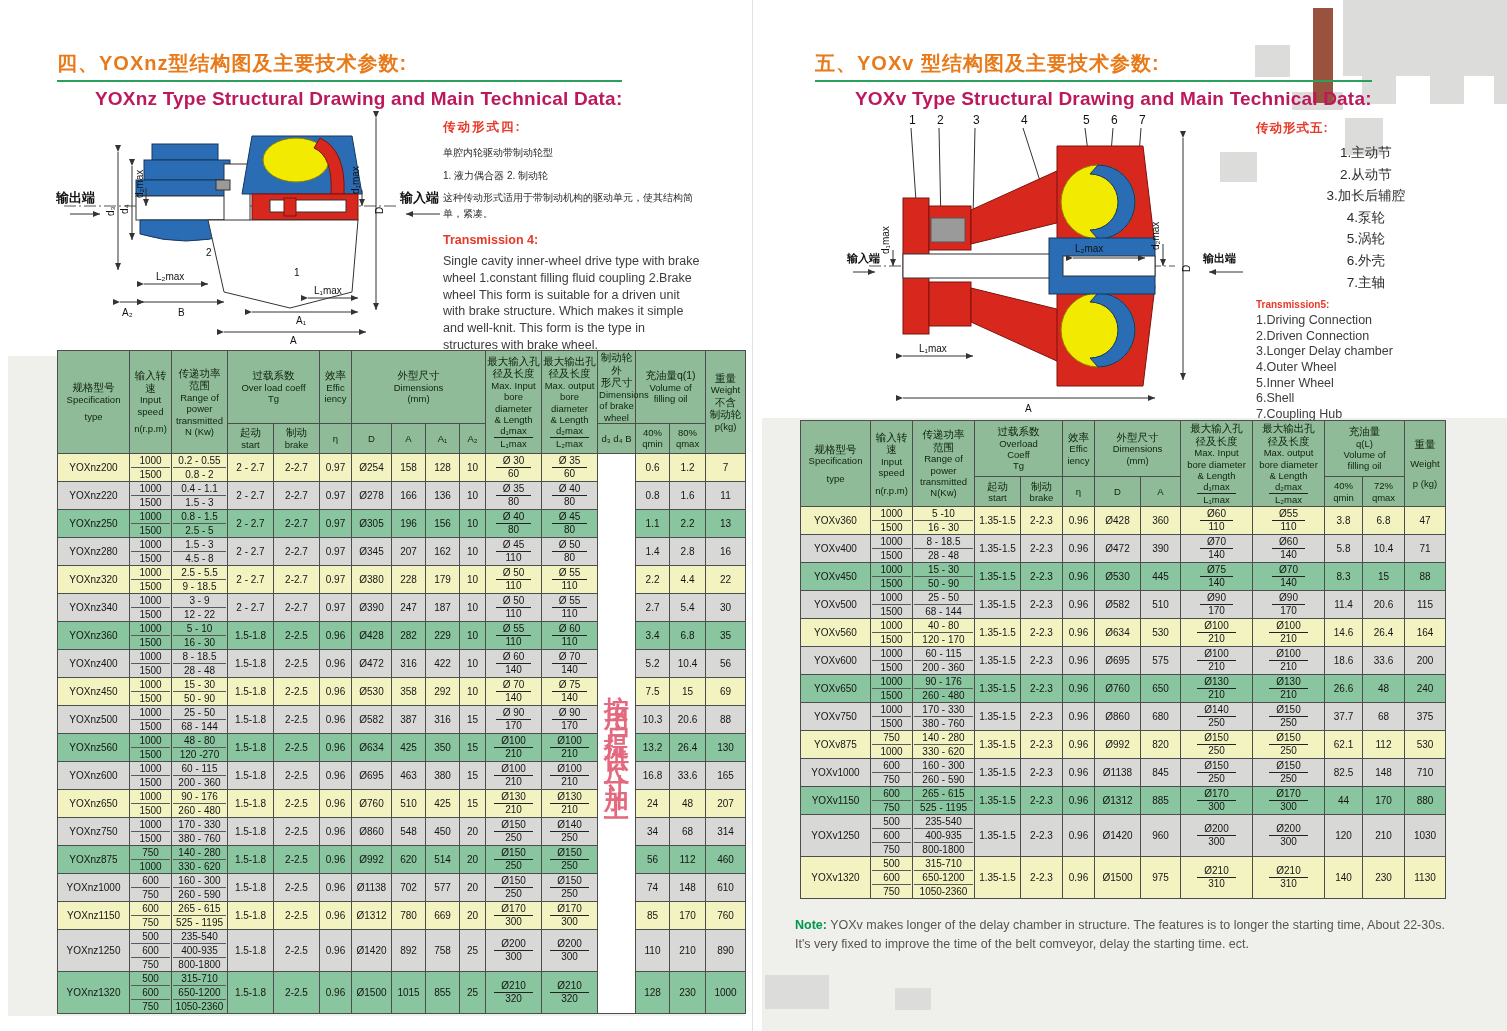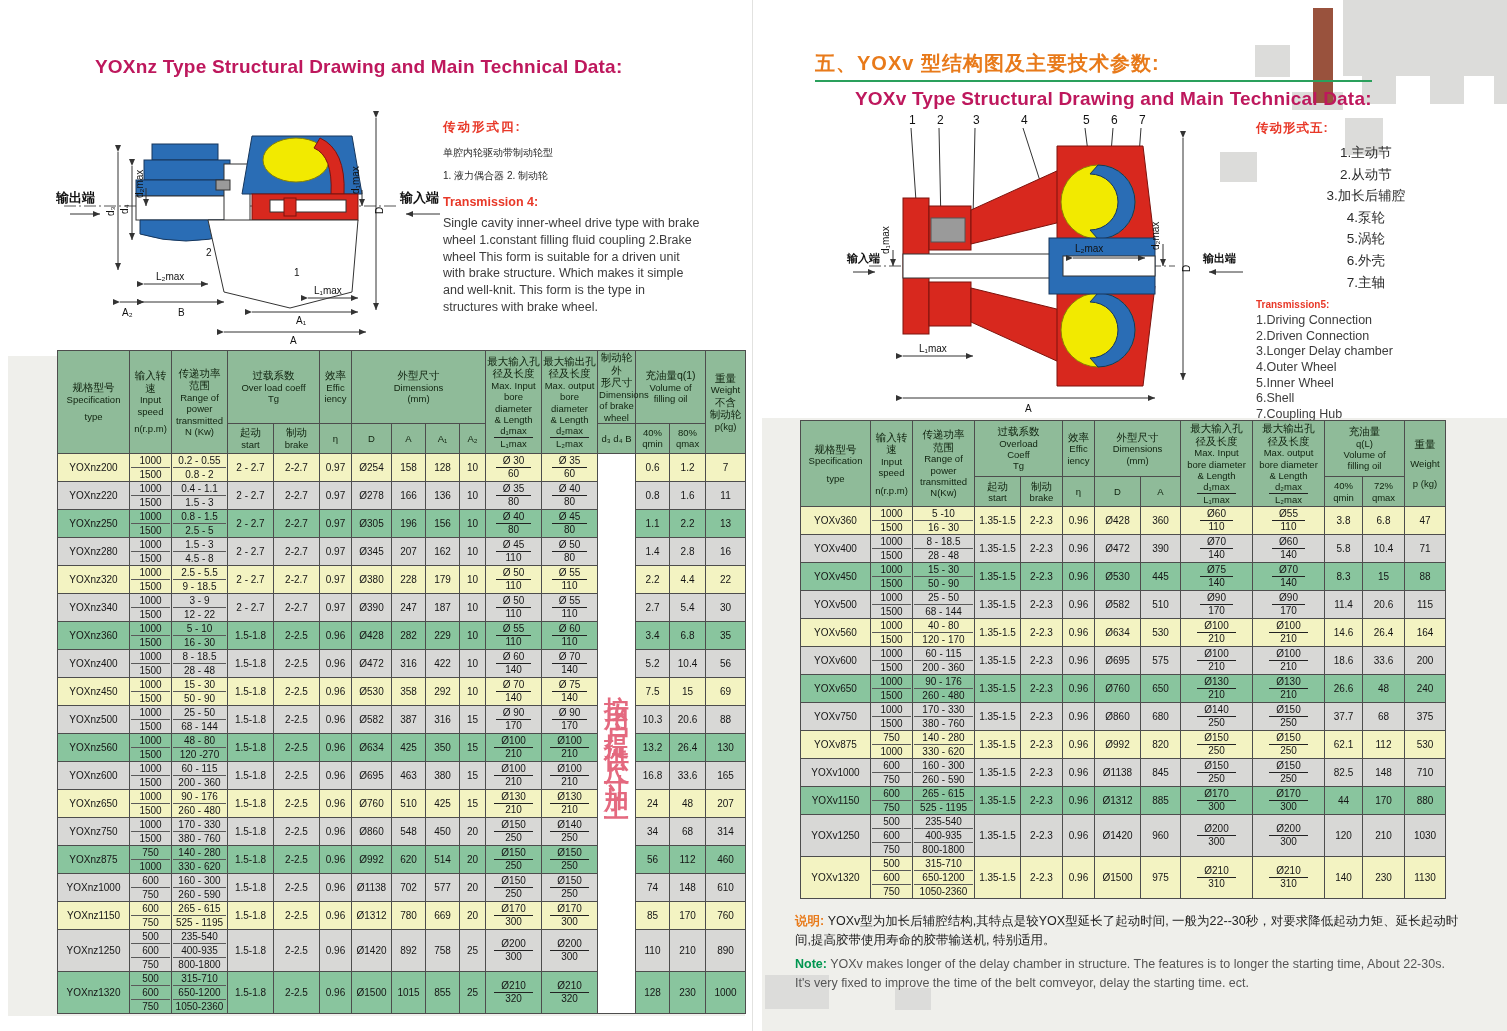--- a/index.html
+++ b/index.html
@@ -68,20 +68,21 @@
 <div class="gray-sq" style="left:1494px;top:76px;width:13px;height:28px;"></div>
 <div class="gray-sq" style="left:1255px;top:45px;width:35px;height:32px;"></div>
 <div class="gray-sq" style="left:1292px;top:92px;width:51px;height:18px;"></div>
 <div class="gray-sq" style="left:1345px;top:118px;width:38px;height:37px;"></div>
 <div class="gray-sq" style="left:1220px;top:152px;width:37px;height:30px;"></div>
 <div class="gray-sq" style="left:765px;top:975px;width:64px;height:34px;"></div>
 <div class="gray-sq" style="left:895px;top:988px;width:36px;height:22px;"></div>
 <div class="brown-bar" style="left:1313px;top:8px;width:20px;height:95px;"></div>
 
 <div class="abs" style="left:57px;top:50px;">
+  <div class="title-zh">四、YOXnz型结构图及主要技术参数:</div>
   <div class="title-en" style="margin:6px 0 0 38px;">YOXnz Type Structural Drawing and Main Technical Data:</div>
 </div>
 
 <svg class="abs" style="left:56px;top:106px;" width="394" height="244" viewBox="0 0 394 244">
   <defs>
     <marker id="ar" markerWidth="8" markerHeight="8" refX="7" refY="3" orient="auto">
       <path d="M0,0 L7,3 L0,6 z" fill="#333"></path>
     </marker>
   </defs>
 
@@ -137,20 +138,21 @@
   <text class="dimz" x="0" y="96">输出端</text>
   <line class="dl" x1="14" y1="108" x2="44" y2="108" marker-end="url(#ar)"></line>
   <text class="dimz" x="344" y="96">输入端</text>
   <line class="dl" x1="384" y1="108" x2="350" y2="108" marker-end="url(#ar)"></line>
 </svg>
 
 <div class="abs trans" style="left:443px;top:118px;">
   <div class="hd-zh">传动形式四:</div>
   <div class="zh">单腔内轮驱动带制动轮型</div>
   <div class="zh">1. 液力偶合器  2. 制动轮</div>
+  <div class="zh">这种传动形式适用于带制动机构的驱动单元，使其结构简单，紧凑。</div>
   <div class="hd-en">Transmission 4:</div>
   <div class="en">Single cavity inner-wheel drive type with brake wheel 1.constant filling fluid coupling 2.Brake wheel This form is suitable for a driven unit with brake structure. Which makes it simple and well-knit. This form is the type in structures with brake wheel.</div>
 </div>
 
 <table class="spec abs" style="left:57px;top:350px;width:688px;">
   <colgroup>
     <col style="width:72px">
       <col style="width:42px">
       <col style="width:56px">
       <col style="width:46px">
@@ -1200,21 +1202,17 @@
         <td class="frac"><div class="frac-t">Ø210</div><div class="frac-b">310</div></td>
         <td class="frac"><div class="frac-t">Ø210</div><div class="frac-b">310</div></td>
         <td>140</td>
         <td>230</td>
         <td>1130</td>
       </tr>
     </tbody>
 </table>
 
 <div class="abs notes" style="left:795px;top:912px;width:665px;">
-  <div>
-    <span class="lbl-zh">说明:</span>
-    <span class="txt-zh">YOXv型为加长后辅腔结构,其特点是较YOX型延长了起动时间, 一般为22--30秒，对要求降低起动力矩、延长起动时间,提高胶带使用寿命的胶带输送机, 特别适用。</span>
-  </div>
   <div style="margin-top:4px;">
     <span class="lbl-en">Note:</span>
     <span class="txt-en">YOXv makes longer of the delay chamber in structure. The features is to longer the starting time, About 22-30s. It's very fixed to improve the time of the belt comveyor, delay the starting time. ect.</span>
   </div>
 </div>
 
 </body></html>

